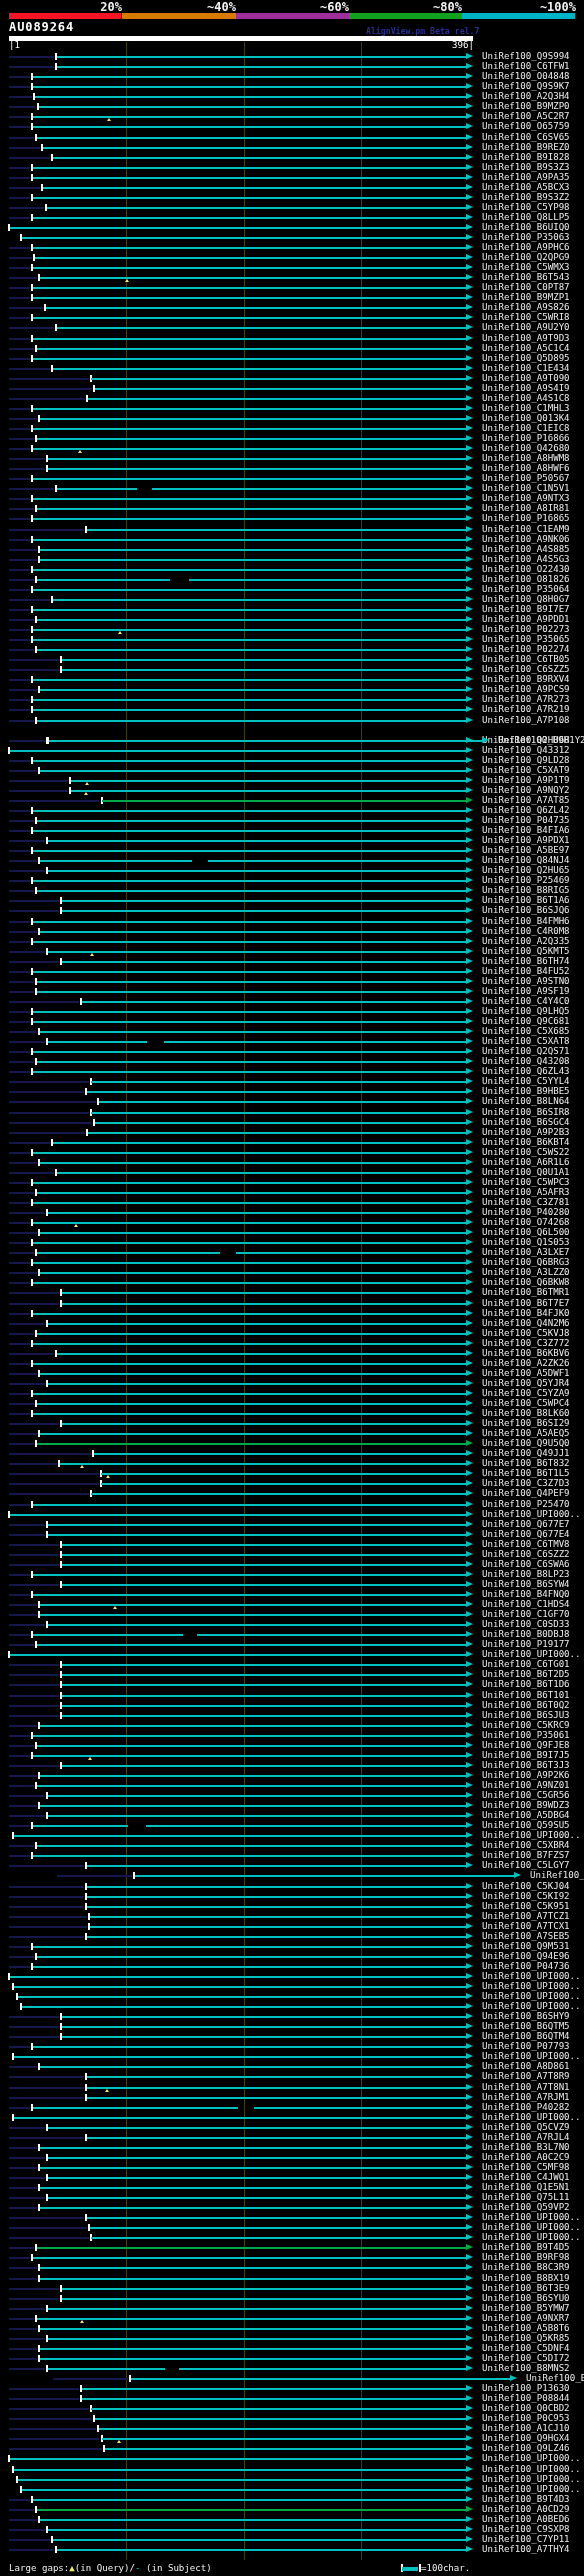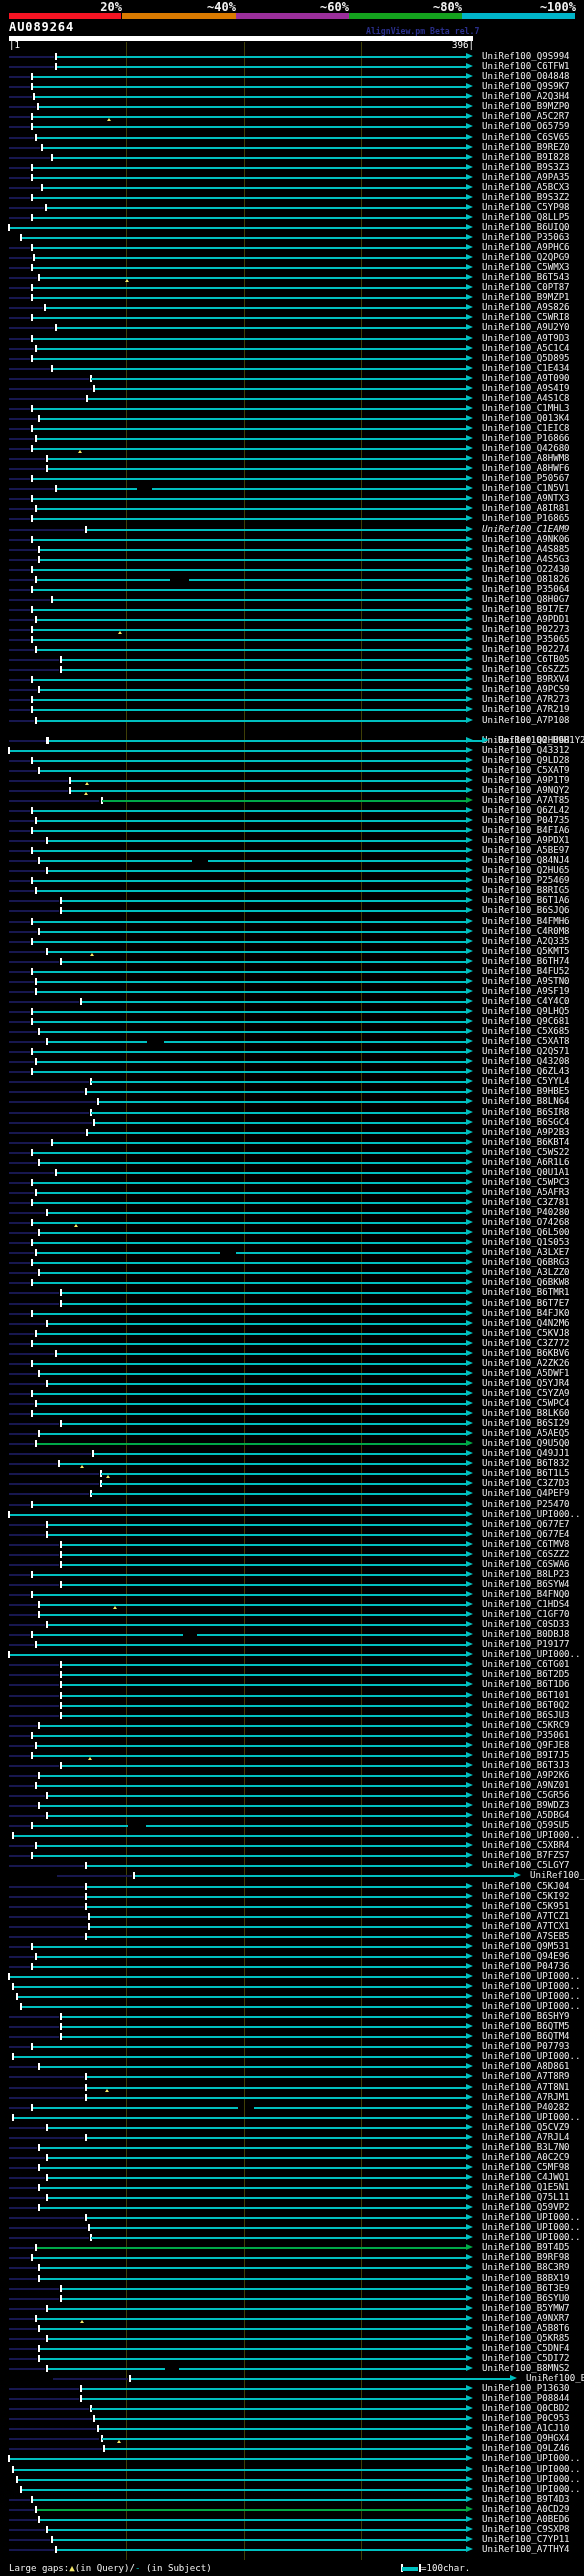--- a/index.html
+++ b/index.html
@@ -378,21 +378,21 @@
         <div style="position: absolute; left: 31px; top: 0.9px; width: 1.8px; height: 7.3px; background: rgb(255, 255, 255);"></div>
         <div style="position: absolute; left: 33px; top: 3.7px; width: 433px; height: 2.7px; background: rgb(0, 191, 191);"></div>
         <div style="position: absolute; left: 466px; top: 0.9px; width: 0px; height: 0px; border-top: 3.7px solid transparent; border-bottom: 3.7px solid transparent; border-left: 7.3px solid rgb(0, 191, 191); background: transparent;"></div>
         <div class="hit-label" style="position: absolute; left: 482px; top: -0.9px;">UniRef100_P16865</div>
       </div>
       <div style="position: absolute; left: 0px; top: 525px; width: 585px; height: 10px;">
         <div style="position: absolute; left: 9.1px; top: 3.7px; width: 75px; height: 2.7px; background: rgb(23, 23, 79);"></div>
         <div style="position: absolute; left: 85px; top: 0.9px; width: 1.8px; height: 7.3px; background: rgb(255, 255, 255);"></div>
         <div style="position: absolute; left: 87px; top: 3.7px; width: 379px; height: 2.7px; background: rgb(0, 191, 191);"></div>
         <div style="position: absolute; left: 466px; top: 0.9px; width: 0px; height: 0px; border-top: 3.7px solid transparent; border-bottom: 3.7px solid transparent; border-left: 7.3px solid rgb(0, 191, 191); background: transparent;"></div>
-        <div class="hit-label" style="position: absolute; left: 482px; top: -0.9px; font-style: italic;">UniRef100_C1EAM9</div>
+        <div class="hit-label" style="position: absolute; left: 482px; top: -0.9px;">UniRef100_C1EAM9</div>
       </div>
       <div style="position: absolute; left: 0px; top: 535px; width: 585px; height: 10px;">
         <div style="position: absolute; left: 9.1px; top: 3.7px; width: 21px; height: 2.7px; background: rgb(23, 23, 79);"></div>
         <div style="position: absolute; left: 31px; top: 0.9px; width: 1.8px; height: 7.3px; background: rgb(255, 255, 255);"></div>
         <div style="position: absolute; left: 33px; top: 3.7px; width: 433px; height: 2.7px; background: rgb(0, 191, 191);"></div>
         <div style="position: absolute; left: 466px; top: 0.9px; width: 0px; height: 0px; border-top: 3.7px solid transparent; border-bottom: 3.7px solid transparent; border-left: 7.3px solid rgb(0, 191, 191); background: transparent;"></div>
         <div class="hit-label" style="position: absolute; left: 482px; top: -0.9px;">UniRef100_A9NK06</div>
       </div>
       <div style="position: absolute; left: 0px; top: 545px; width: 585px; height: 10px;">
         <div style="position: absolute; left: 9.1px; top: 3.7px; width: 28px; height: 2.7px; background: rgb(23, 23, 79);"></div>

